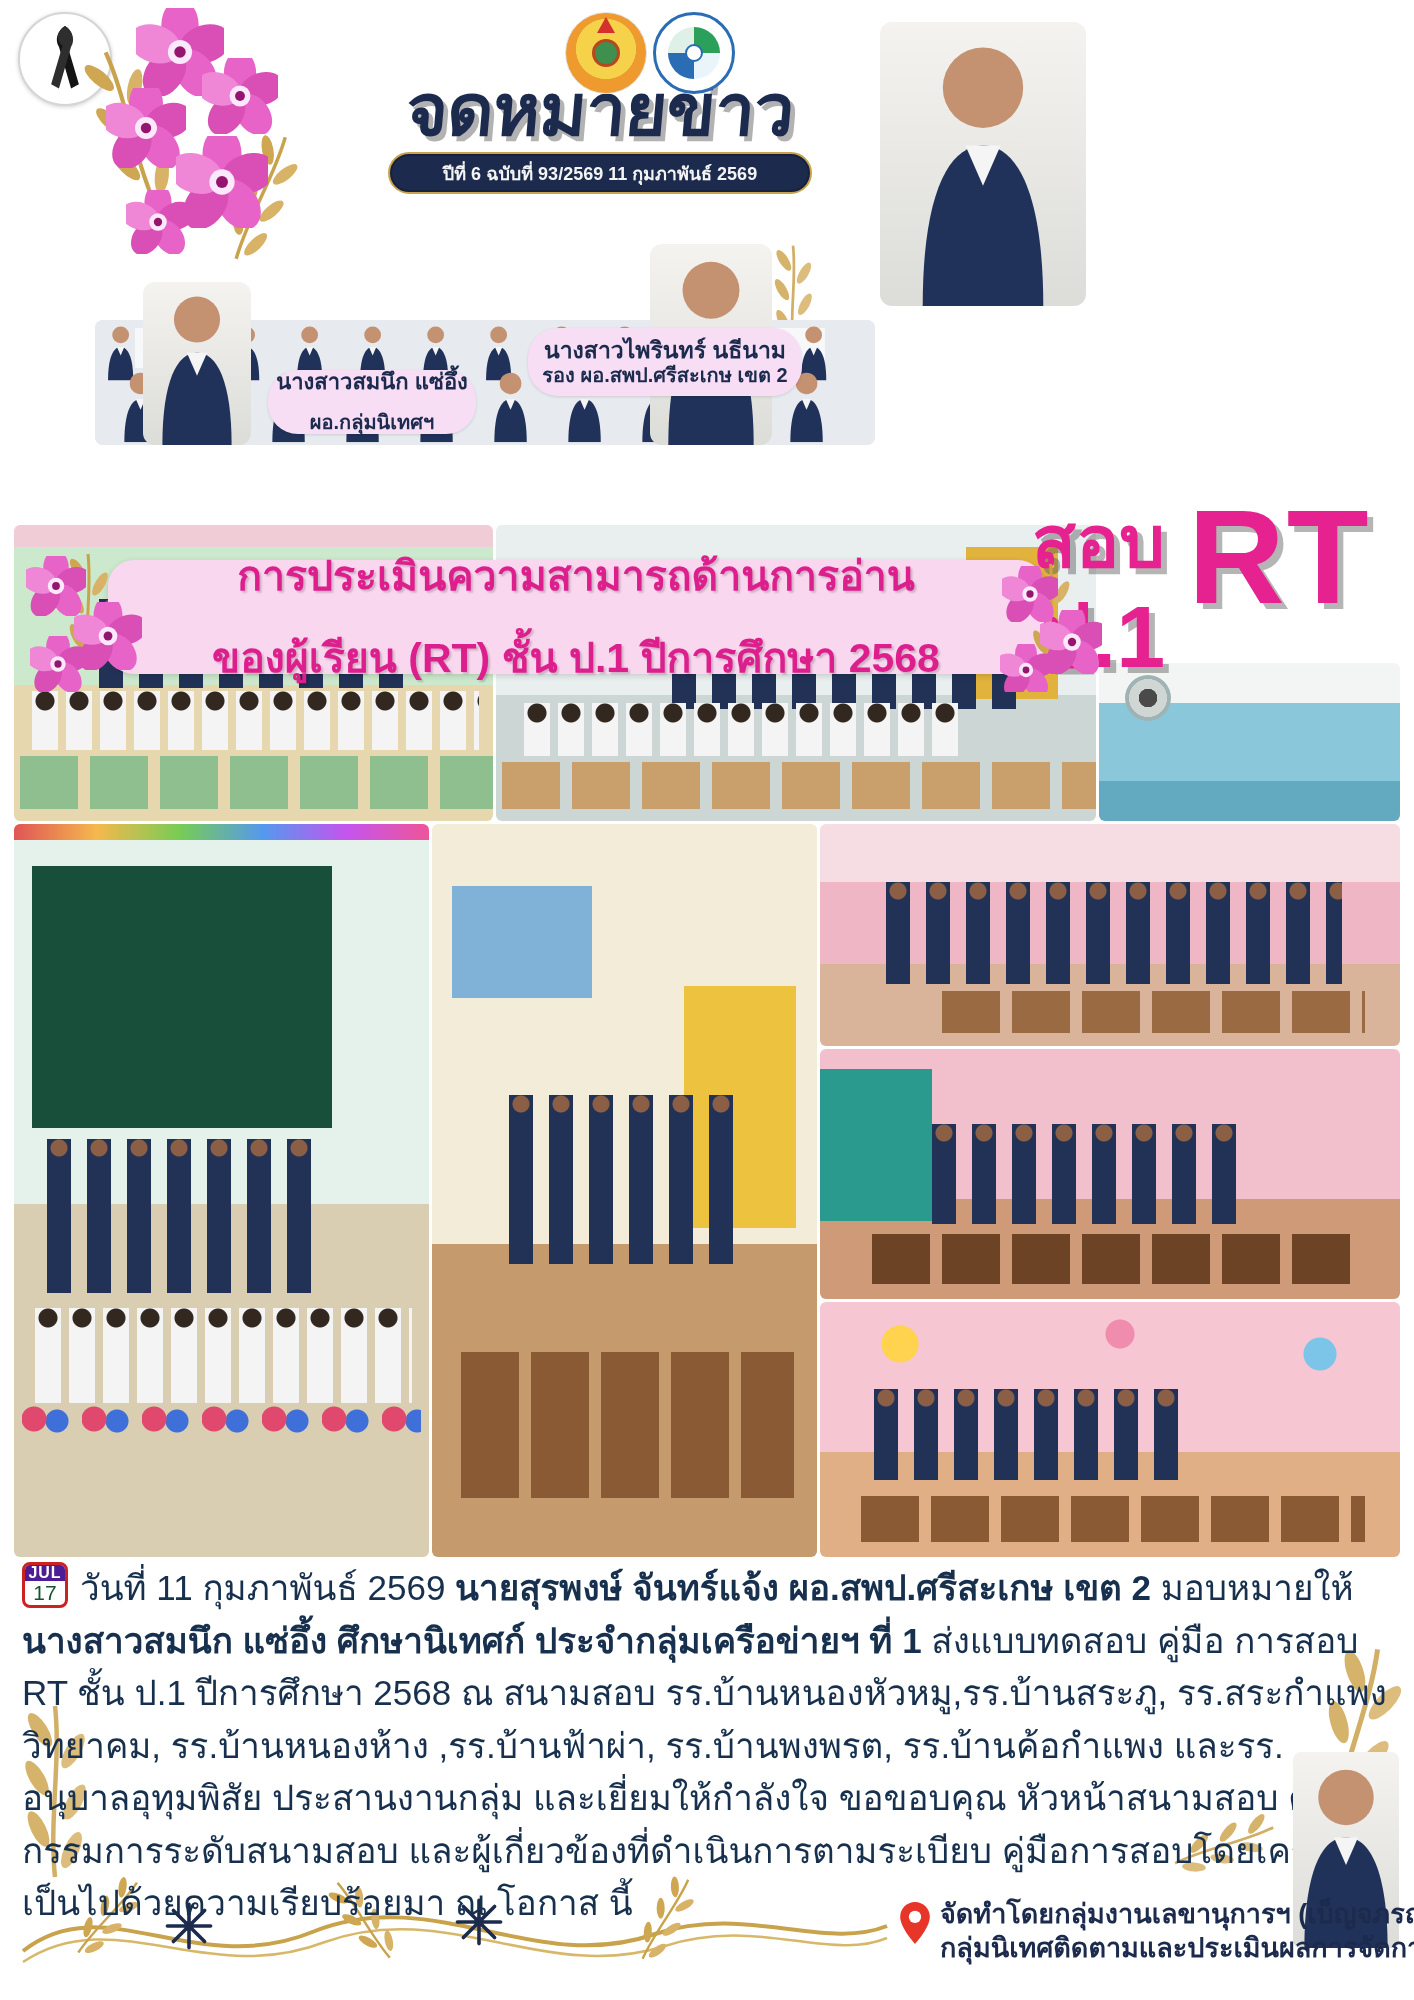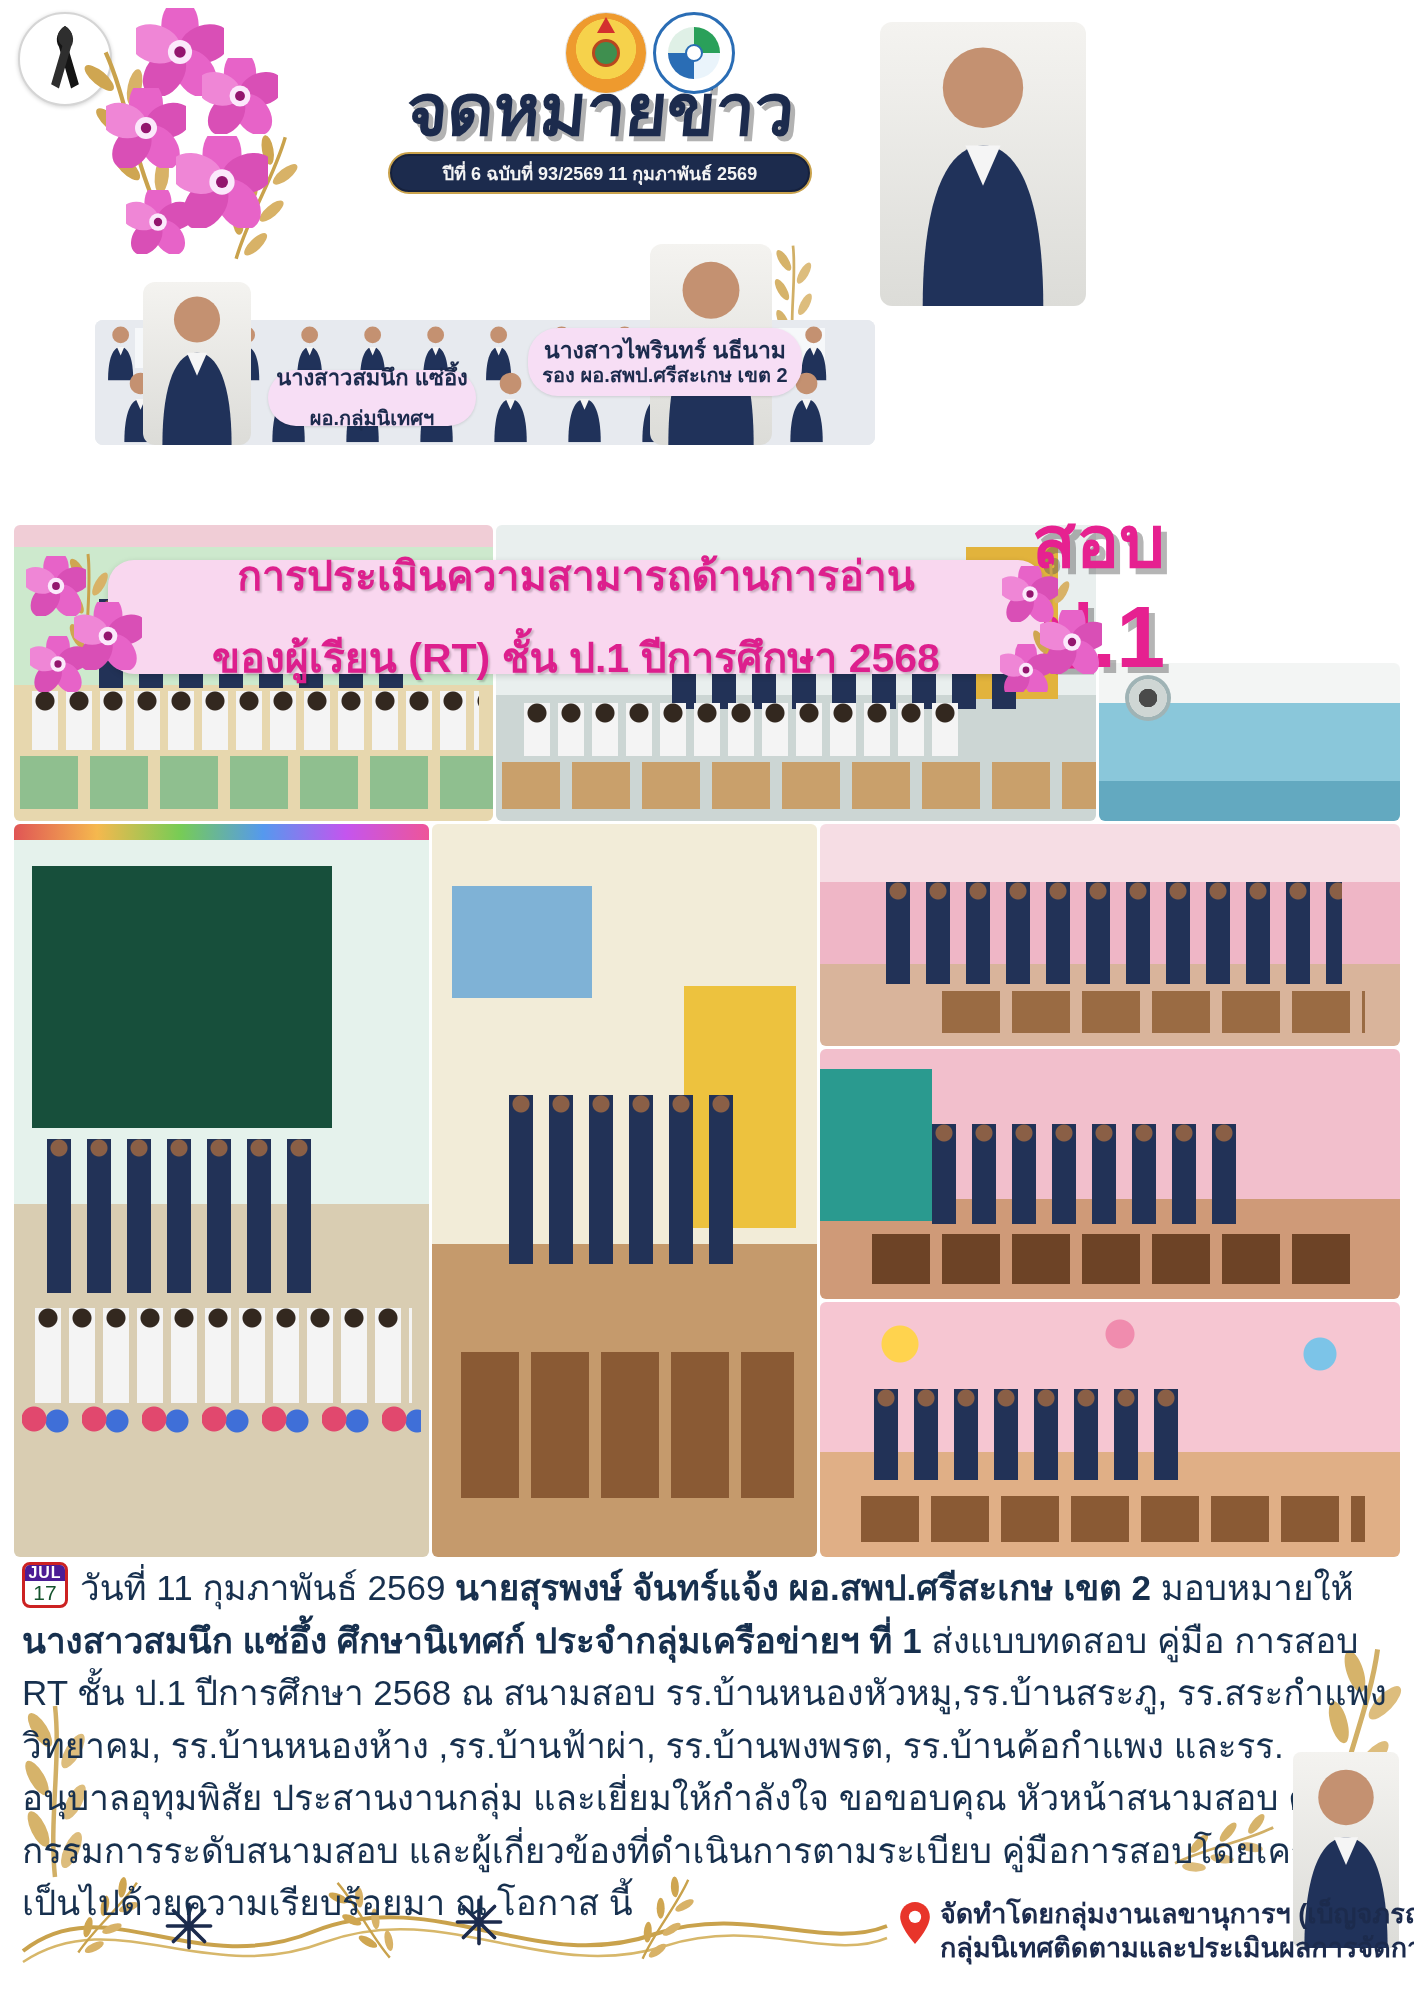--- a/index.html
+++ b/index.html
@@ -49,21 +49,21 @@
   .director-photo{left:880px;top:22px;width:206px;height:284px;}
   .director-badge{left:1046px;top:386px;width:348px;height:86px;}
   .director-badge .b1{font-size:31px;}
   .director-badge .b2{font-size:26px;}
 
   .group-photo{position:absolute;left:95px;top:320px;width:780px;height:125px;border-radius:8px;
     overflow:hidden;background:#e7eaef;}
   .group-photo svg{width:100%;height:100%;}
 
   .supervisor-photo{left:143px;top:282px;width:108px;height:163px;z-index:4;}
-  .supervisor-badge{left:268px;top:370px;width:208px;height:56px;gap:16px;}
+  .supervisor-badge{left:268px;top:370px;width:208px;height:64px;gap:16px;}
   .supervisor-badge .b1{font-size:22px;}
   .supervisor-badge .b2{font-size:20px;}
 
   .deputy-photo{left:650px;top:244px;width:122px;height:201px;z-index:4;}
   .deputy-badge{left:528px;top:328px;width:274px;height:68px;}
   .deputy-badge .b1{font-size:23px;}
   .deputy-badge .b2{font-size:20px;}
 
   
   .banner{position:absolute;left:108px;top:560px;width:936px;height:114px;z-index:7;
@@ -346,20 +346,21 @@
   <svg class="deco" style="left:992px;top:552px;width:110px;height:140px;z-index:8" viewBox="0 0 110 140">
     <use href="#sym-goldbranch" width="60" height="120" transform="translate(30,8) scale(0.95)"></use>
     <use href="#sym-orchid" width="40" height="40" transform="translate(10,14) scale(1.4)"></use>
     <use href="#sym-orchid" width="40" height="40" transform="translate(48,58) scale(1.6)"></use>
     <use href="#sym-orchid" width="40" height="40" transform="translate(8,92) scale(1.3)"></use>
   </svg>
 
   <div class="stamp">
     <span class="stamp-word">สอบ</span>
     <span class="stamp-grade">ป.1</span>
+    <span class="stamp-rt">RT</span>
   </div>
 
   <svg class="deco gold-soft" style="left:0;top:1700px;width:110px;height:180px" viewBox="0 0 60 120">
       <use href="#sym-goldbranch" width="60" height="120"></use>
     </svg>
   <svg class="deco gold-soft" style="left:1300px;top:1640px;width:110px;height:200px" viewBox="0 0 60 120">
       <use href="#sym-goldbranch" width="60" height="120" transform="rotate(14 30 60)"></use>
     </svg>
   <svg class="deco gold-soft" style="left:1140px;top:1790px;width:170px;height:110px" viewBox="0 0 60 120">
       <use href="#sym-goldbranch" width="60" height="120" transform="rotate(70 30 60)"></use>

